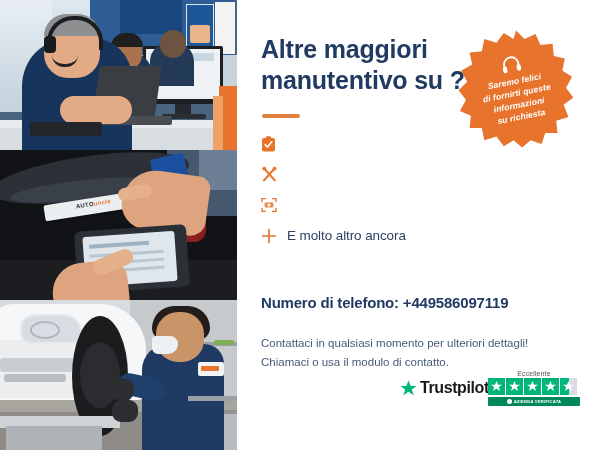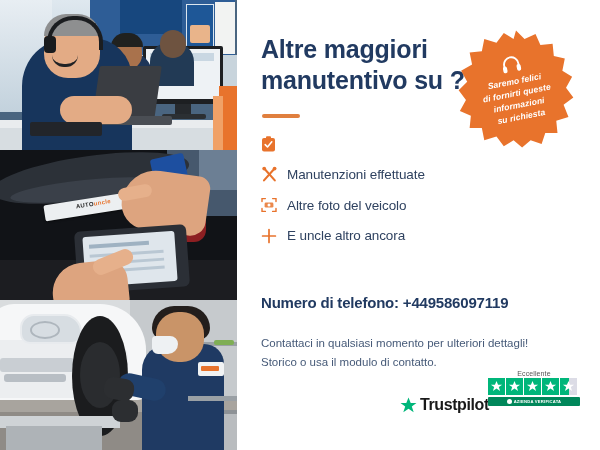--- a/index.html
+++ b/index.html
@@ -133,21 +133,21 @@
   .li{display:flex;align-items:center;height:28px;margin-bottom:2.5px;}
   .li-ic{width:26px;flex:0 0 26px;display:flex;align-items:center;justify-content:flex-start;color:#e8732c;}
   .li-tx{font-size:13.5px;color:#2f4260;letter-spacing:-.1px;}
 
   
   .phone{position:absolute;left:24px;top:294px;font-size:15px;font-weight:bold;color:#213a61;letter-spacing:-.2px;}
   .sub{position:absolute;left:24px;top:334px;width:300px;font-size:11.5px;color:#465a78;line-height:1.65;}
 
   
   .tp{position:absolute;left:163px;top:370px;width:180px;height:48px;}
-  .tp-logo{position:absolute;left:0;top:26px;display:flex;align-items:center;gap:3px;}
+  .tp-logo{position:absolute;left:0;top:9px;display:flex;align-items:center;gap:3px;}
   .tp-star{width:17px;height:17px;}
   .tp-name{font-size:16px;font-weight:bold;color:#191919;letter-spacing:-.4px;}
   .tp-right{position:absolute;left:88px;top:0;width:92px;}
   .tp-exc{font-size:7px;color:#555;text-align:center;letter-spacing:.1px;margin-bottom:1px;}
   .tp-stars{display:flex;gap:1.5px;}
   .tp-box{width:16.5px;height:16.5px;background:#00b67a;display:flex;align-items:center;justify-content:center;}
   .tp-box.half{background:linear-gradient(90deg,#00b67a 52%,#dcdce6 52%);}
   .tp-ver{margin-top:2.5px;height:9px;background:#00875a;border-radius:1px;display:flex;align-items:center;justify-content:center;gap:2px;}
   .tp-vtx{font-size:4.2px;color:#fff;font-weight:bold;letter-spacing:.2px;}
   .tp-vdot{width:5px;height:5px;border-radius:50%;background:#fff;}
@@ -293,50 +293,48 @@
 
       <div class="li">
         <span class="li-ic">
           <svg width="17" height="17" viewBox="0 0 17 17">
             <path d="M3 2.2 L13.8 14.4" stroke="#e8732c" stroke-width="2.1" stroke-linecap="round"></path>
             <path d="M13.8 2.2 L3 14.4" stroke="#e8732c" stroke-width="2.1" stroke-linecap="round"></path>
             <circle cx="3.2" cy="2.6" r="1.9" fill="#e8732c"></circle>
             <circle cx="13.6" cy="2.6" r="1.9" fill="#e8732c"></circle>
           </svg>
         </span>
-        <span class="li-tx">Manutenzioni effettuate</span>
       </div>
 
 
       <div class="li">
         <span class="li-ic">
           <svg width="16" height="16" viewBox="0 0 16 16">
             <path d="M1 4.6 V1.6 H4.4 M11.6 1.6 H15 V4.6 M15 11.4 V14.4 H11.6 M4.4 14.4 H1 V11.4" fill="none" stroke="#e8732c" stroke-width="1.4" stroke-linecap="round"></path>
             <rect x="3.6" y="5.6" width="8.8" height="5" rx="1.4" fill="#e8732c" opacity=".85"></rect>
             <circle cx="8" cy="8" r="1.5" fill="#fff"></circle>
           </svg>
         </span>
-        <span class="li-tx">Altre foto del veicolo</span>
       </div>
 
       <div class="li">
         <span class="li-ic">
           <svg width="16" height="16" viewBox="0 0 16 16">
             <path d="M8 1.6 V14.4 M1.6 8 H14.4" stroke="#e8732c" stroke-width="1.7" stroke-linecap="round"></path>
           </svg>
         </span>
-        <span class="li-tx">E uncle altro ancora</span>
+        <span class="li-tx">E molto altro ancora</span>
       </div>
 
     </div>
 
     <div class="phone">Numero di telefono: +449586097119</div>
     <div class="sub">
       <div>Contattaci in qualsiasi momento per ulteriori dettagli!</div>
-      <div>Storico o usa il modulo di contatto.</div>
+      <div>Chiamaci o usa il modulo di contatto.</div>
     </div>
 
     <div class="tp">
       <div class="tp-logo">
         <svg class="tp-star" viewBox="0 0 20 20">
           <path fill="#00b67a" d="M10 0.6 L12.6 7.1 L19.4 7.1 L13.9 11.2 L16.1 17.9 L10 13.8 L3.9 17.9 L6.1 11.2 L0.6 7.1 L7.4 7.1 Z"></path>
         </svg>
         <span class="tp-name">Trustpilot</span>
       </div>
       <div class="tp-right">

